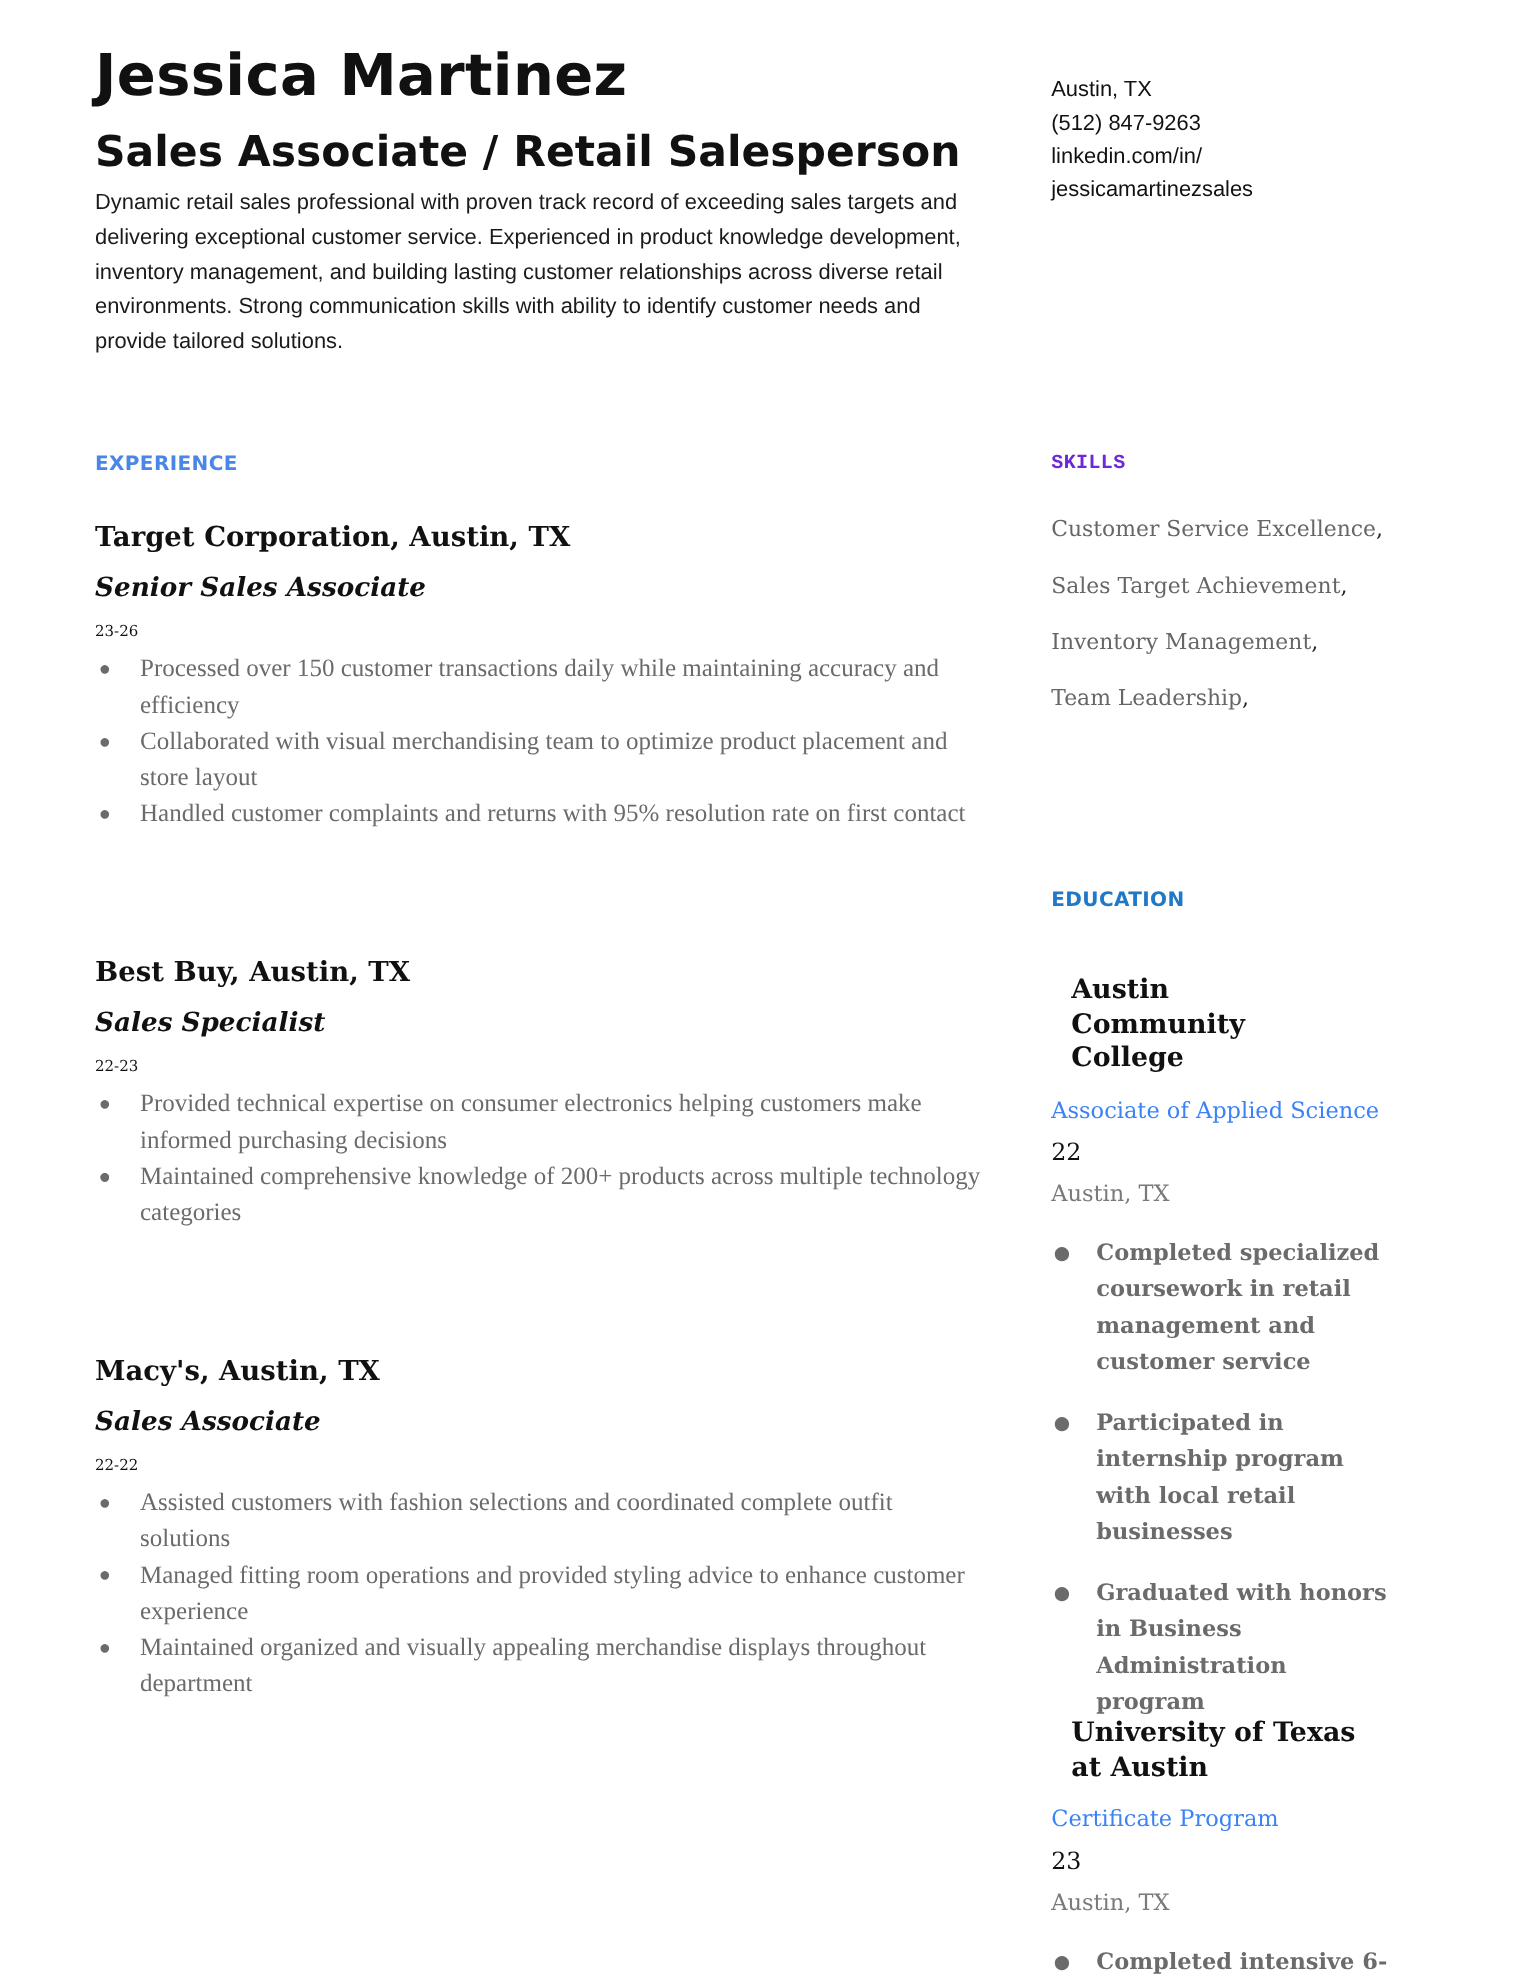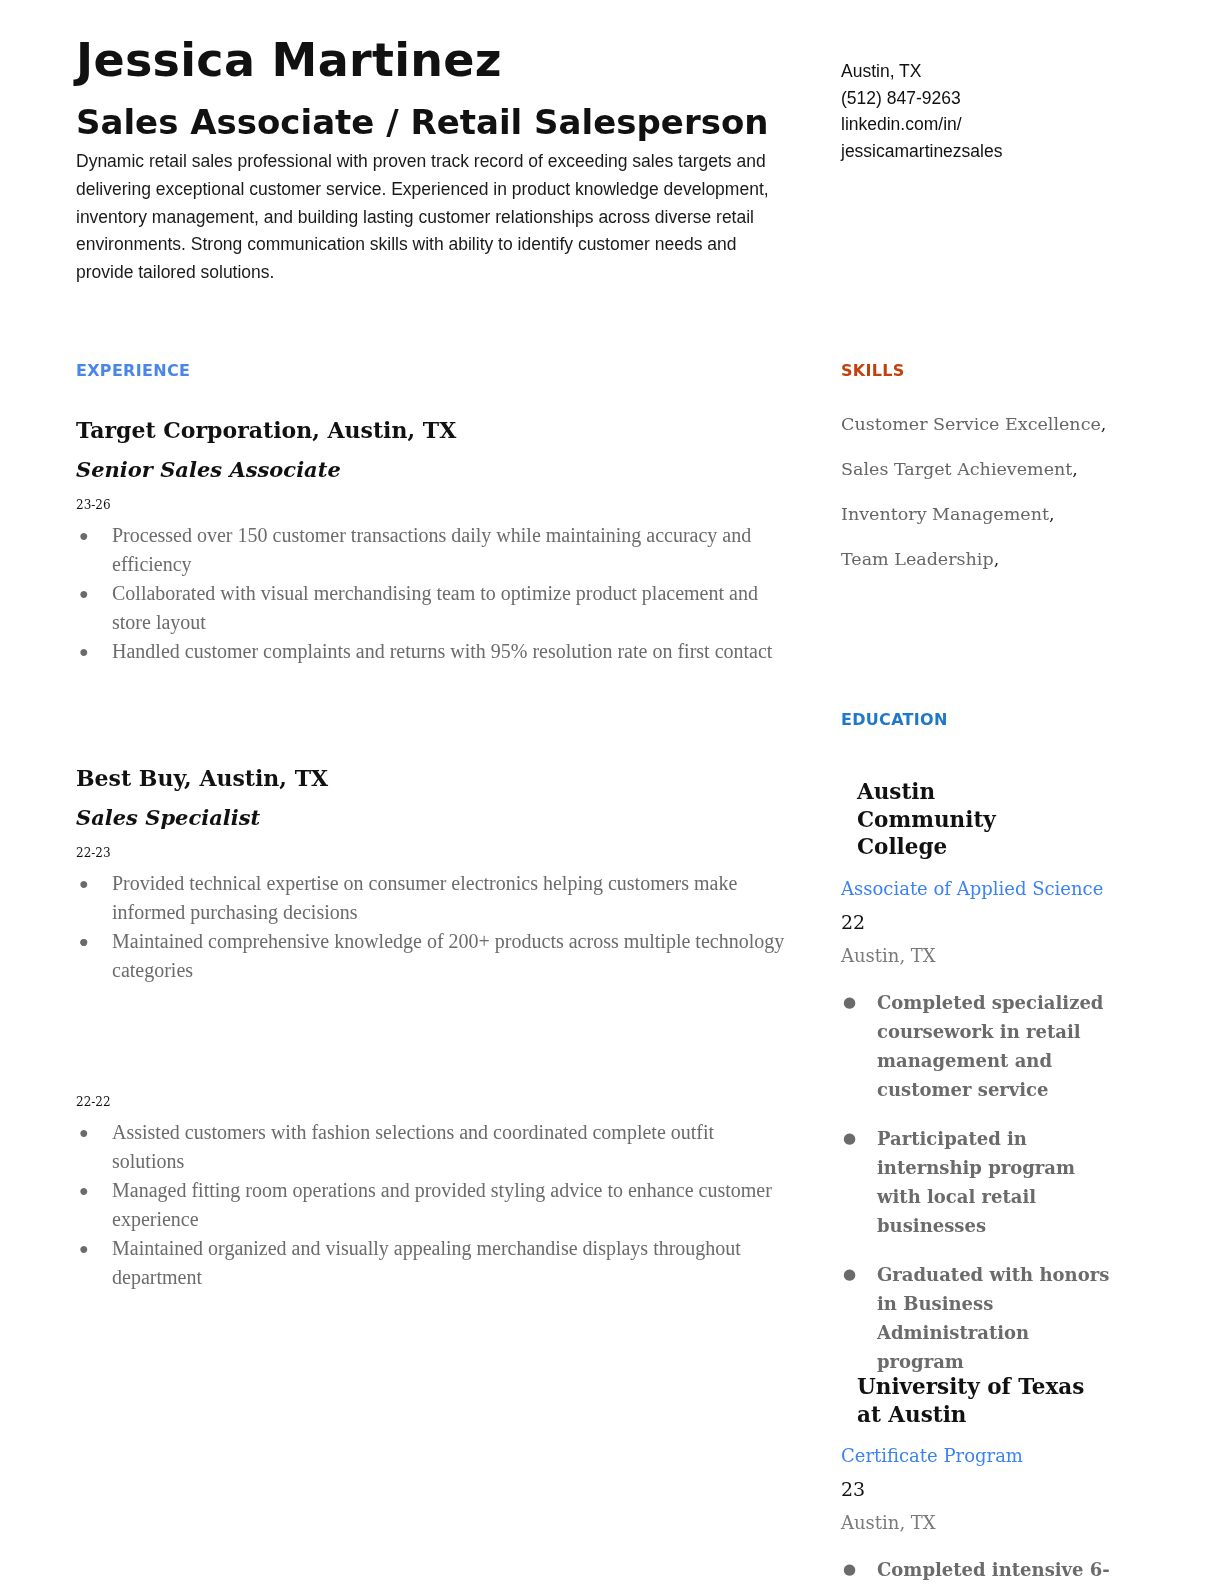--- a/index.html
+++ b/index.html
@@ -12,21 +12,21 @@
   .name { font-family: "DejaVu Sans", sans-serif; font-weight: bold; font-size: 46px; line-height: 60px; margin: 0; letter-spacing: 0.3px; color: #111; }
   .title { font-family: "DejaVu Sans", sans-serif; font-weight: bold; font-size: 34px; line-height: 44px; margin: 10px 0 0 0; color: #111; }
   .summary { font-family: "Liberation Sans", sans-serif; font-size: 17.5px; line-height: 27.8px; margin: 4px 0 0 0; color: #1a1a1a; width: 705px; }
 
   .contact { font-family: "Liberation Sans", sans-serif; font-size: 17.5px; line-height: 26.5px; color: #111; }
   .contact .line { display: block; }
   .contact .email { font-family: "DejaVu Serif", serif; font-size: 17px; color: #2f5a93; text-decoration: none; word-break: break-all; line-height: 26px; }
 
   .section-head { font-family: "DejaVu Sans", sans-serif; font-weight: bold; font-size: 16px; letter-spacing: 0.3px; position: absolute; }
   .exp-head { left: 76px; top: 345px; color: #4a86e8; }
-  .skills-head { left: 841px; top: 345px; color: #c2410c; }
+  .skills-head { left: 841px; top: 345px; color: #6d28d9; font-family: Liberation Mono, monospace; }
   .edu-head { left: 841px; top: 694px; color: #1f78c8; }
 
   .job { position: absolute; left: 76px; width: 710px; }
   .job .company { font-family: "DejaVu Serif", serif; font-weight: bold; font-size: 22px; line-height: 30px; color: #111; margin: 0; }
   .job .role { font-family: "DejaVu Serif", serif; font-style: italic; font-weight: bold; font-size: 21px; line-height: 30px; margin: 10px 0 0 0; color: #111; }
   .job .dates { font-family: "DejaVu Serif", serif; font-size: 12px; line-height: 28px; margin: 6px 0 0 0; color: #111; }
   .job ul { list-style: none; margin: 2px 0 0 0; padding: 0; }
   .job li { position: relative; padding-left: 36px; font-family: "Liberation Serif", serif; font-size: 20px; line-height: 29px; color: #6b6b6b; }
   .job li .bullet { position: absolute; left: 3px; top: 0; color: #6b6b6b; font-size: 16px; }
 
@@ -81,20 +81,22 @@
     <div class="role">Sales Specialist</div>
     <div class="dates">22-23</div>
     <ul>
       <li><span class="bullet">●</span><span>Provided technical expertise on consumer electronics helping customers make informed purchasing decisions</span></li>
       <li><span class="bullet">●</span></li>
       <li><span class="bullet">●</span><span>Maintained comprehensive knowledge of 200+ products across multiple technology categories</span></li>
     </ul>
   </div>
 
   <div class="job" style="top:1066px;">
+    <h3 class="company">Macy's, Austin, TX</h3>
+    <div class="role">Sales Associate</div>
     <div class="dates">22-22</div>
     <ul>
       <li><span class="bullet">●</span><span>Assisted customers with fashion selections and coordinated complete outfit solutions</span></li>
       <li><span class="bullet">●</span><span>Managed fitting room operations and provided styling advice to enhance customer experience</span></li>
       <li><span class="bullet">●</span><span>Maintained organized and visually appealing merchandise displays throughout department</span></li>
     </ul>
   </div>
 
   <ul class="skills">
     <li><span>Customer Service Excellence</span><span class="comma">,</span></li>

